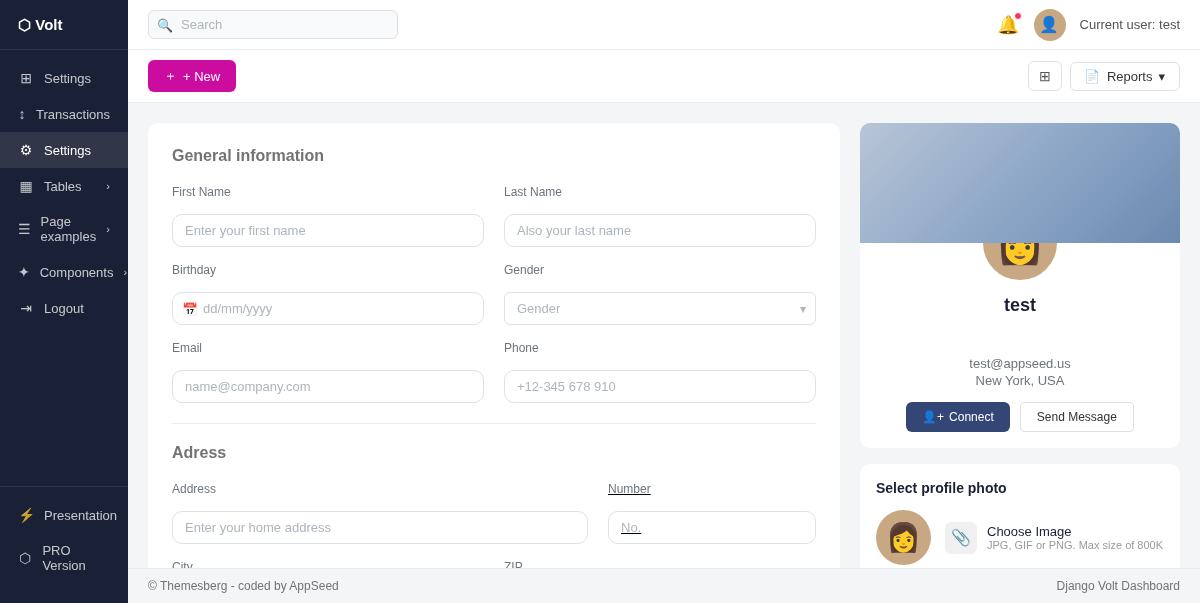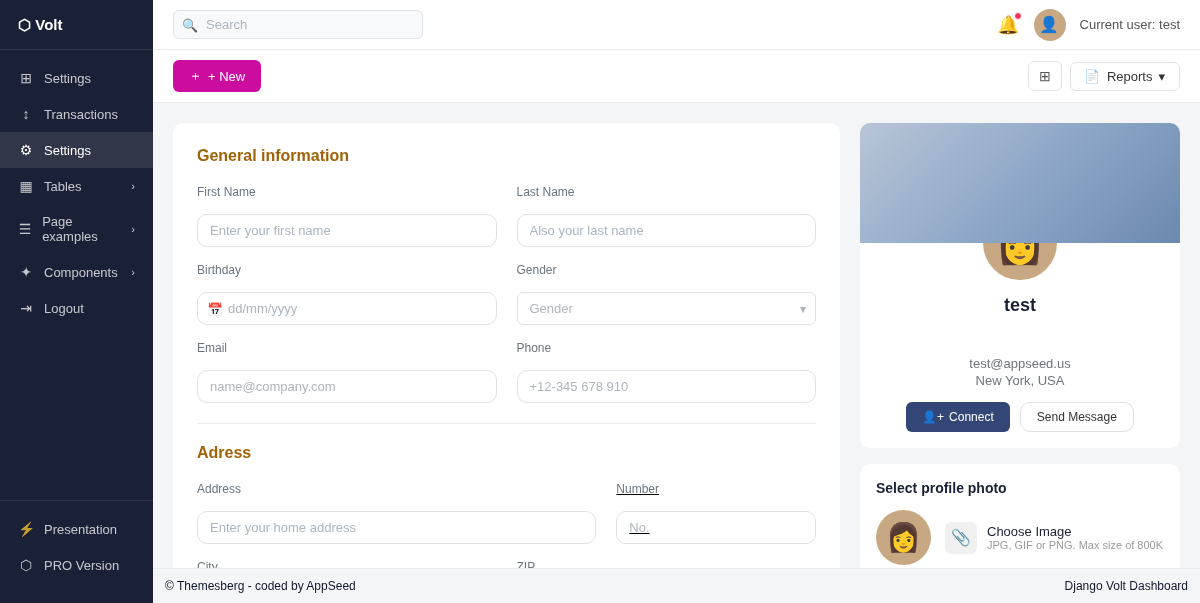--- a/index.html
+++ b/index.html
@@ -1,20 +1,20 @@
 <!DOCTYPE html>
 <html><head>
   <meta charset="utf-8">
   <style>
     * { box-sizing: border-box; margin: 0; padding: 0; }
     body { font-family: 'Segoe UI', Arial, sans-serif; background: #f4f5f7; display: flex; height: 100vh; overflow: hidden; font-size: 14px; }
 
     
     .sidebar {
-      width: 153px;
+      width: 128px;
       background: #1a2035;
       color: #fff;
       display: flex;
       flex-direction: column;
       height: 100vh;
       flex-shrink: 0;
     }
     .sidebar-logo {
       height: 50px;
       display: flex;
@@ -181,21 +181,21 @@
     .form-card {
       background: #fff;
       border-radius: 10px;
       padding: 24px;
       flex: 1;
       min-width: 0;
     }
     .section-title {
       font-size: 16px;
       font-weight: 600;
-      color: #a16207;
+      color: #737373;
       margin-bottom: 20px;
     }
     .form-row {
       display: flex;
       gap: 20px;
       margin-bottom: 16px;
     }
     .form-group {
       flex: 1;
       display: flex;
@@ -354,21 +354,21 @@
       font-size: 12px;
       cursor: pointer;
       display: flex;
       align-items: center;
       gap: 5px;
     }
     .btn-send-msg {
       background: #fff;
       color: #333;
       border: 1px solid #dee2e6;
-      border-radius: 10px;
+      border-radius: 4px;
       padding: 7px 16px;
       font-size: 12px;
       cursor: pointer;
     }
 
     
     .photo-card {
       background: #fff;
       border-radius: 10px;
       padding: 16px;
@@ -421,25 +421,25 @@
       color: #1a2035;
     }
     .upload-hint {
       font-size: 11px;
       color: #9a9a9a;
     }
 
     
     .page-footer {
       background: #f4f5f7;
-      padding: 10px 12px;
+      padding: 10px 20px;
       display: flex;
       justify-content: space-between;
       font-size: 12px;
-      color: #0f172a;
+      color: #737373;
       border-top: 1px solid #e9ecef;
       flex-shrink: 0;
     }
 
     
     .page-body {
       flex: 1;
       display: flex;
       flex-direction: column;
       overflow: hidden;

